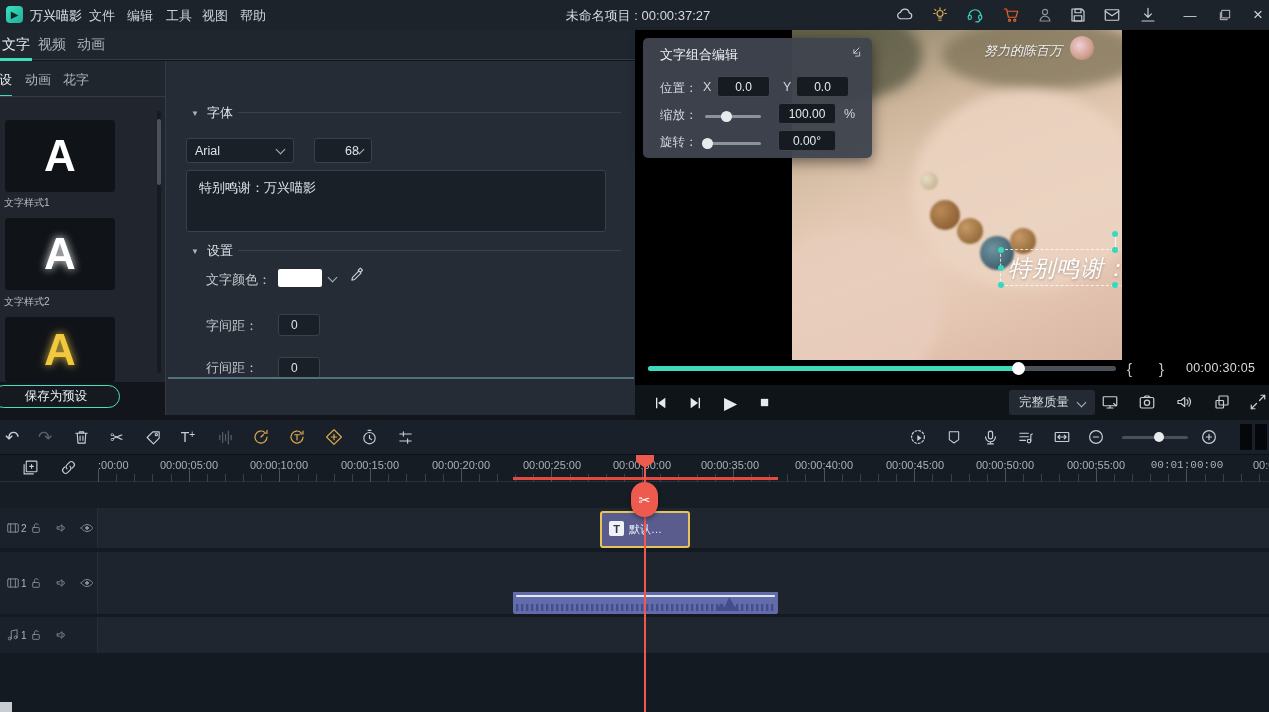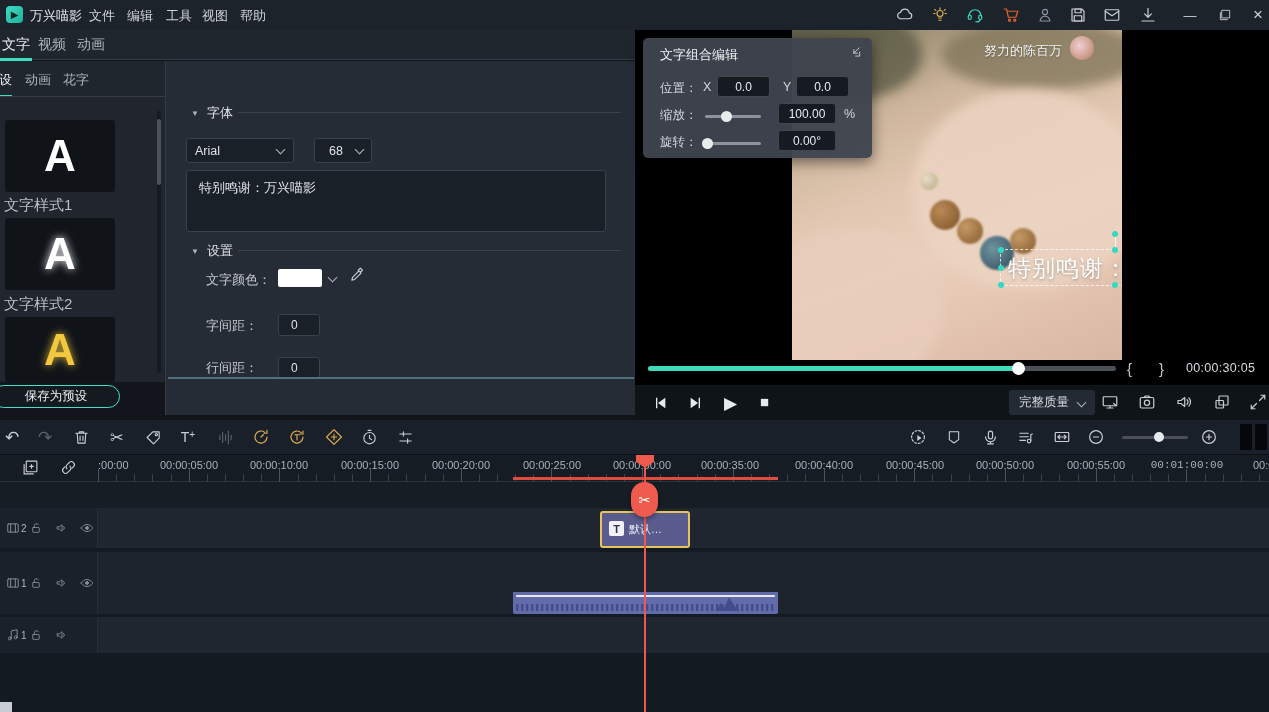--- a/index.html
+++ b/index.html
@@ -30,21 +30,21 @@
   .maintab.active::after{content:"";position:absolute;left:-2px;right:-2px;bottom:-7px;height:3px;background:#3fdcbe;}
   .subrow{position:absolute;left:0;top:61px;width:165px;height:36px;background:#20262e;overflow:hidden;border-bottom:1px solid #343b45;}
   .subtab{position:absolute;top:10px;font-size:13px;color:#aeb4bc;}
   .subtab.active{color:#e9edf1;}
   .subtab.active::after{content:"";position:absolute;left:0;right:0;bottom:-9px;height:3px;background:#3fdcbe;}
 
   
   .leftcol{position:absolute;left:0;top:97px;width:165px;height:285px;background:#21262e;overflow:hidden;}
   .stylecard{position:absolute;left:5px;width:110px;height:72px;background:#101419;border-radius:3px;display:flex;align-items:center;justify-content:center;}
   .bigA{font-size:44px;font-weight:bold;line-height:1;}
-  .cardlabel{position:absolute;left:4px;font-size:15px;color:#b9bfc7;}
+  .cardlabel{position:absolute;left:4px;font-size:10px;color:#b9bfc7;}
   .vscroll{position:absolute;left:157px;top:14px;width:4px;height:262px;background:#161b21;border-radius:2px;}
   .vthumb{position:absolute;left:0;top:8px;width:4px;height:66px;background:#4a525c;border-radius:2px;}
   .savebtn{position:absolute;left:-8px;top:385px;width:128px;height:23px;border:1px solid #49e0c2;border-radius:12px;background:#151a20;color:#e9edf1;font-size:12.5px;display:flex;align-items:center;justify-content:center;}
 
   
   .editor{position:absolute;left:165px;top:61px;width:470px;height:354px;background:#262c35;border-left:1px solid #343b45;}
   .sechead{position:absolute;display:flex;align-items:center;color:#dfe3e8;font-size:13px;}
   .tri{color:#aeb4bc;font-size:8px;margin-right:8px;}
   .secline{position:absolute;height:1px;background:#3a414b;}
   .select{position:absolute;height:25px;background:#1a2028;border:1px solid #3a414b;border-radius:3px;color:#dfe3e8;display:flex;align-items:center;padding:0 8px;font-size:12.5px;}
@@ -56,21 +56,21 @@
   .inbox{position:absolute;width:42px;height:22px;background:#1a2028;border:1px solid #3a414b;border-radius:3px;color:#dfe3e8;font-size:12px;display:flex;align-items:center;padding-left:12px;}
   .lbl{position:absolute;color:#c3c8cf;font-size:13px;}
   .footer{position:absolute;left:0px;top:324px;width:470px;height:30px;background:#262c35;}
   .pill{position:absolute;height:22px;border-radius:12px;display:flex;align-items:center;justify-content:center;font-size:12.5px;}
   .pill.outline{border:1px solid #49e0c2;color:#eef2f5;background:transparent;}
   .pill.fill{background:#4fe0bd;color:#0f2b24;font-weight:bold;}
   .hscrollline{position:absolute;left:2px;top:316px;width:466px;height:2px;background:#53707f;}
 
   
   .preview{position:absolute;left:635px;top:30px;width:634px;height:390px;background:#000;}
-  .video{position:absolute;left:157px;top:0;width:330px;height:330px;background:linear-gradient(160deg,#6f6c55 0%,#9d9075 10%,#cdb59b 26%,#e2c8b2 45%,#ead0bd 62%,#e3c4b0 80%,#d8b6a4 100%);overflow:hidden;}
+  .video{position:absolute;left:157px;top:0;width:330px;height:330px;background:linear-gradient(160deg,#6f6c55 0%,#9d9075 10%,#cdb59b 26%,#e2c8b2 45%,#ead0bd 62%,#e3c4b0 80%,#d8b6a4 100%);overflow:hidden;font-style:italic;}
   .blob{position:absolute;border-radius:50%;filter:blur(6px);}
   .bead{position:absolute;border-radius:50%;filter:blur(1px);}
   .uname{position:absolute;right:60px;top:12px;color:#f2f3f5;font-size:13px;text-shadow:0 1px 2px rgba(0,0,0,.35);}
   .avatar{position:absolute;right:28px;top:6px;width:24px;height:24px;border-radius:50%;background:radial-gradient(circle at 40% 40%,#f0cfd4,#cf9d8e 60%,#a87463);}
   .selbox{position:absolute;left:208px;top:219px;width:230px;height:37px;border:1px dashed rgba(255,255,255,.75);}
   .handle{position:absolute;width:6px;height:6px;border-radius:50%;background:#35d9c3;}
   .ovtext{position:absolute;left:0;top:3px;width:230px;text-align:center;color:#fff;font-size:23px;letter-spacing:1px;text-shadow:0 1px 3px rgba(0,0,0,.3);white-space:nowrap;}
   .seek{position:absolute;left:13px;top:336px;width:468px;height:5px;border-radius:3px;background:#4a5056;}
   .seekfill{position:absolute;left:0;top:0;height:5px;border-radius:3px;background:#3fd9bb;}
   .seekthumb{position:absolute;top:-4px;width:13px;height:13px;border-radius:50%;background:#fff;}
@@ -126,20 +126,21 @@
 <div class="app">
 
   <div class="topbar">
     <div class="logo">▶</div>
     <div class="appname">万兴喵影</div>
     <div class="menu" style="left:89px;">文件</div>
     <div class="menu" style="left:127px;">编辑</div>
     <div class="menu" style="left:166px;">工具</div>
     <div class="menu" style="left:202px;">视图</div>
     <div class="menu" style="left:240px;">帮助</div>
+    <div class="title">未命名项目 : 00:00:37:27</div>
 
     <span class="tbic" style="left:896px;">
         <svg class="ic" viewBox="0 0 24 24" width="18" height="18">
           <path d="M7 17h10a4 4 0 0 0 .6-7.95A6 6 0 0 0 6 8.5 3.8 3.8 0 0 0 7 17z"></path>
         </svg>
       </span>
     <span class="tbic" style="left:931px;">
         <svg class="ic gold" viewBox="0 0 24 24" width="18" height="18">
           <circle cx="12" cy="10" r="4"></circle>
           <path d="M10 16h4M10.5 19h3M12 2.5v2M5 4.5l1.4 1.4M19 4.5l-1.4 1.4M3.5 10h2M18.5 10h2"></path>
@@ -228,21 +229,21 @@
     <div class="sechead" style="left:25px;top:43px;">
       <span class="tri">▼</span>
       <span>字体</span>
     </div>
     <div class="secline" style="left:72px;top:51px;width:383px;"></div>
 
     <div class="select" style="left:20px;top:77px;width:108px;">
       <span>Arial</span>
       <span class="chev" style="right:9px;top:7px;"></span>
     </div>
-    <div class="select" style="left:148px;top:77px;width:58px;padding-left:14px;">
+    <div class="select" style="left:148px;top:77px;width:58px;padding-left:30px;">
       <span>68</span>
       <span class="chev" style="right:8px;top:7px;"></span>
     </div>
     <div class="fmtbtn" style="left:215px;">
         <svg class="ic" viewBox="0 0 24 24" width="17" height="17">
           <path d="M4 4v16M8 4v10M13 4v16M17 6h5M19.5 6v6M17 15h4M19 15v5"></path>
         </svg>
       </div>
     <div class="fmtbtn" style="left:243px;font-weight:bold;font-size:15px;">B</div>
     <div class="fmtbtn" style="left:271px;font-style:italic;font-size:15px;font-family:'Liberation Serif','DejaVu Serif',serif;">I</div>

